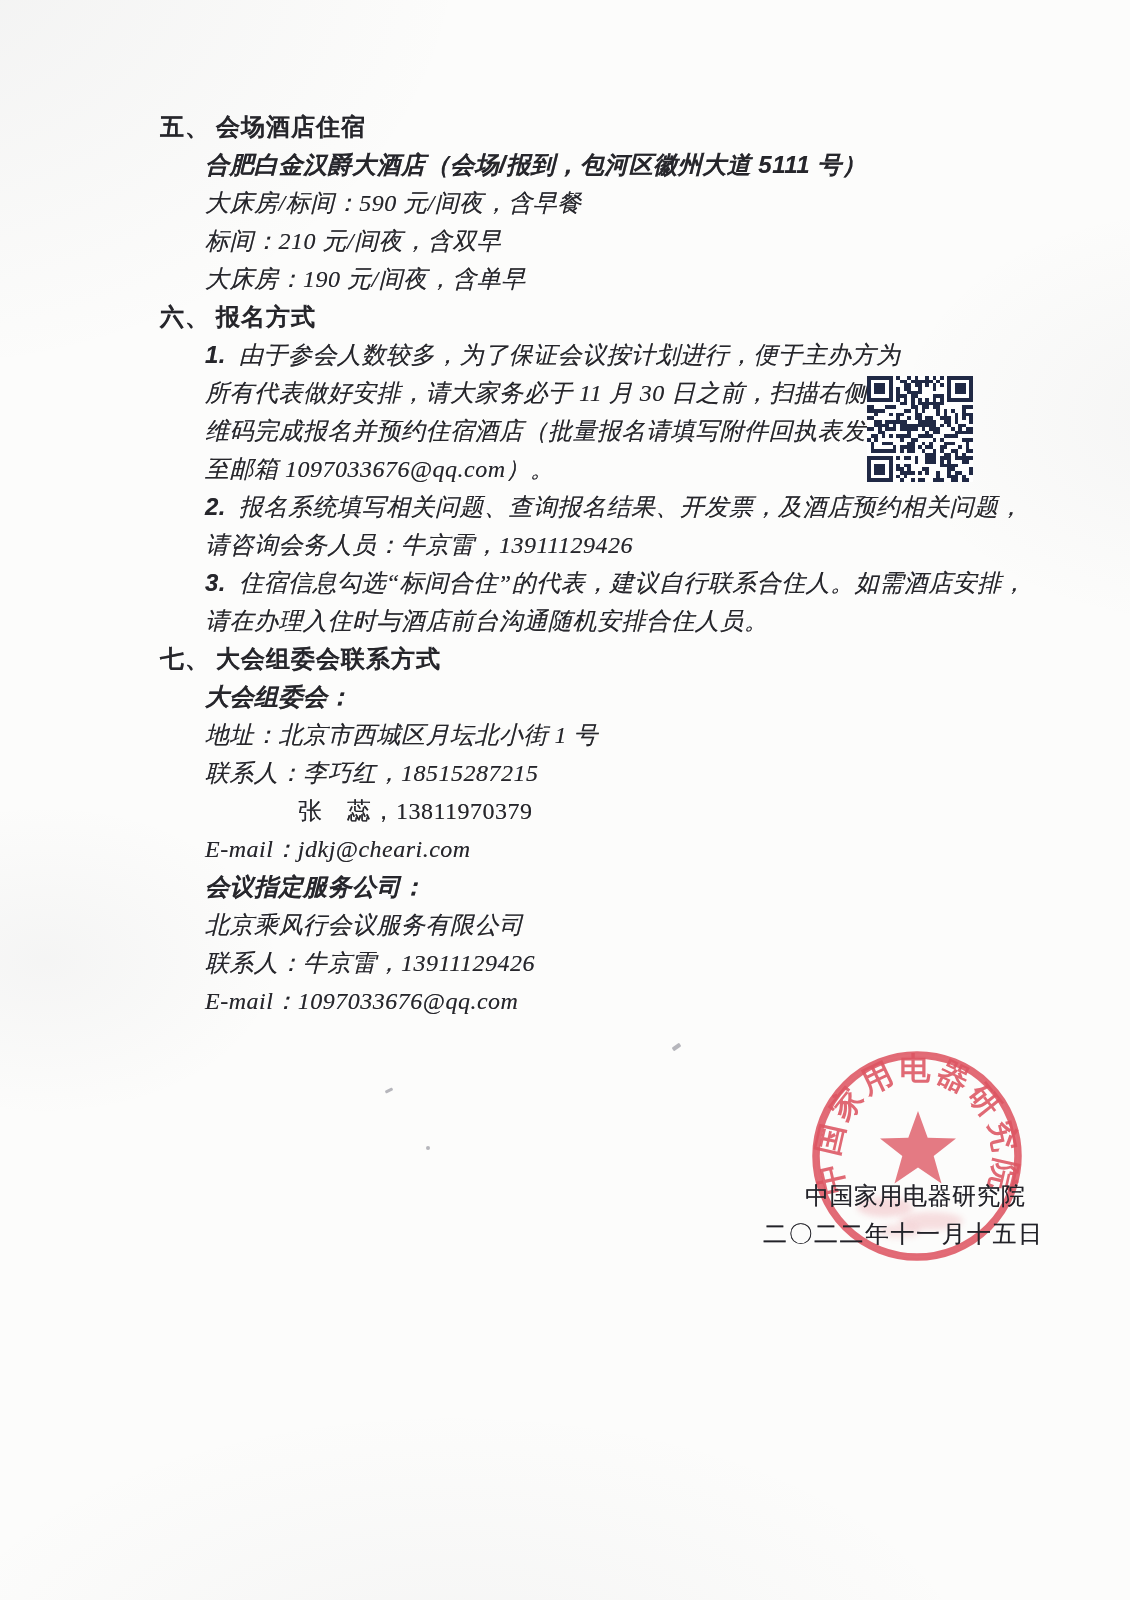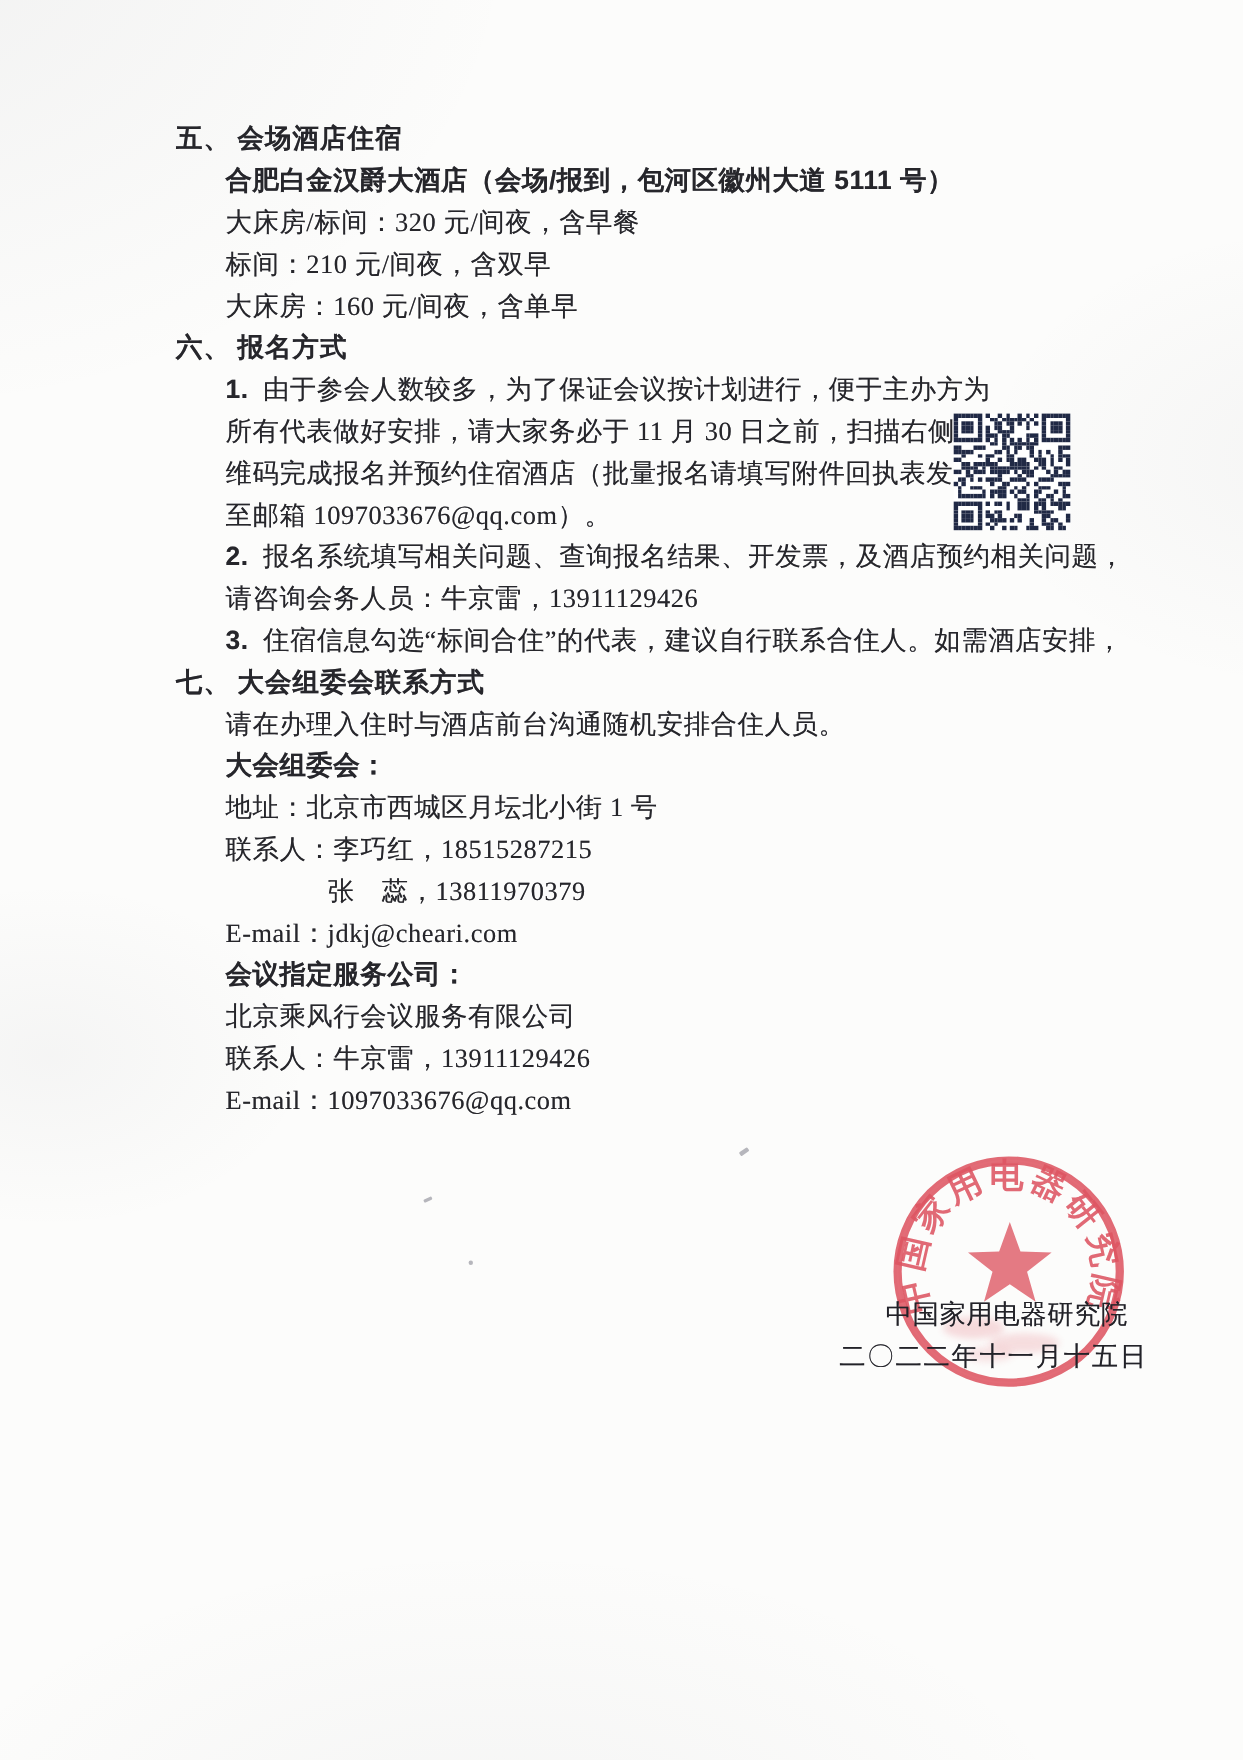--- a/index.html
+++ b/index.html
@@ -16,21 +16,21 @@
     color:#26262b;
   }
   .doc { position:absolute; left:160px; top:108px; width:860px; }
   .line {
     height:38px; line-height:38px; font-size:24px; white-space:nowrap;
     letter-spacing:.5px;
     text-shadow:0 0 .6px rgba(45,45,55,.55);
   }
   .sec-heading { font-weight:700; font-family:"Liberation Sans","DejaVu Sans",sans-serif; letter-spacing:1px; }
   .sec-no { margin-right:6px; }
-  .indent { padding-left:45px; }
+  .indent { padding-left:45px;font-style:italic; }
   .indent2 { padding-left:138px; }
   .bold { font-weight:700; font-family:"Liberation Sans","DejaVu Sans",sans-serif; letter-spacing:.5px; }
   .num { font-weight:700; font-family:"Liberation Sans","DejaVu Sans",sans-serif; margin-right:13px; }
 
   .qr {
     position:absolute; left:867px; top:376px; width:106px; height:106px;
     display:grid; background:#fff;
   }
   .qr i { display:block; }
   .qr i.on { background:var(--qr-color,#202945); }
@@ -52,35 +52,35 @@
 </style>
 </head>
 <body>
 
 <div class="page">
 
   <div class="doc">
 
     <div class="line sec-heading"><span class="sec-no">五、</span><span>会场酒店住宿</span></div>
     <div class="line indent bold">合肥白金汉爵大酒店（会场/报到，包河区徽州大道 5111 号）</div>
-    <div class="line indent">大床房/标间：320 元/间夜，含早餐</div>
+    <div class="line indent">大床房/标间：590 元/间夜，含早餐</div>
     <div class="line indent">标间：210 元/间夜，含双早</div>
-    <div class="line indent">大床房：160 元/间夜，含单早</div>
+    <div class="line indent">大床房：190 元/间夜，含单早</div>
 
     <div class="line sec-heading"><span class="sec-no">六、</span><span>报名方式</span></div>
     <div class="line indent"><span class="num">1.</span><span>由于参会人数较多，为了保证会议按计划进行，便于主办方为</span></div>
     <div class="line indent">所有代表做好安排，请大家务必于 11 月 30 日之前，扫描右侧二</div>
     <div class="line indent">维码完成报名并预约住宿酒店（批量报名请填写附件回执表发送</div>
     <div class="line indent">至邮箱 1097033676@qq.com）。</div>
     <div class="line indent"><span class="num">2.</span><span>报名系统填写相关问题、查询报名结果、开发票，及酒店预约相关问题，</span></div>
     <div class="line indent">请咨询会务人员：牛京雷，13911129426</div>
     <div class="line indent"><span class="num">3.</span><span>住宿信息勾选“标间合住”的代表，建议自行联系合住人。如需酒店安排，</span></div>
+    <div class="line indent">请在办理入住时与酒店前台沟通随机安排合住人员。</div>
+
     <div class="line sec-heading"><span class="sec-no">七、</span><span>大会组委会联系方式</span></div>
-
-    <div class="line indent">请在办理入住时与酒店前台沟通随机安排合住人员。</div>
     <div class="line indent bold">大会组委会：</div>
     <div class="line indent">地址：北京市西城区月坛北小街 1 号</div>
     <div class="line indent">联系人：李巧红，18515287215</div>
     <div class="line indent2">张　蕊，13811970379</div>
     <div class="line indent">E-mail：jdkj@cheari.com</div>
     <div class="line indent bold">会议指定服务公司：</div>
     <div class="line indent">北京乘风行会议服务有限公司</div>
     <div class="line indent">联系人：牛京雷，13911129426</div>
     <div class="line indent">E-mail：1097033676@qq.com</div>
   </div>

